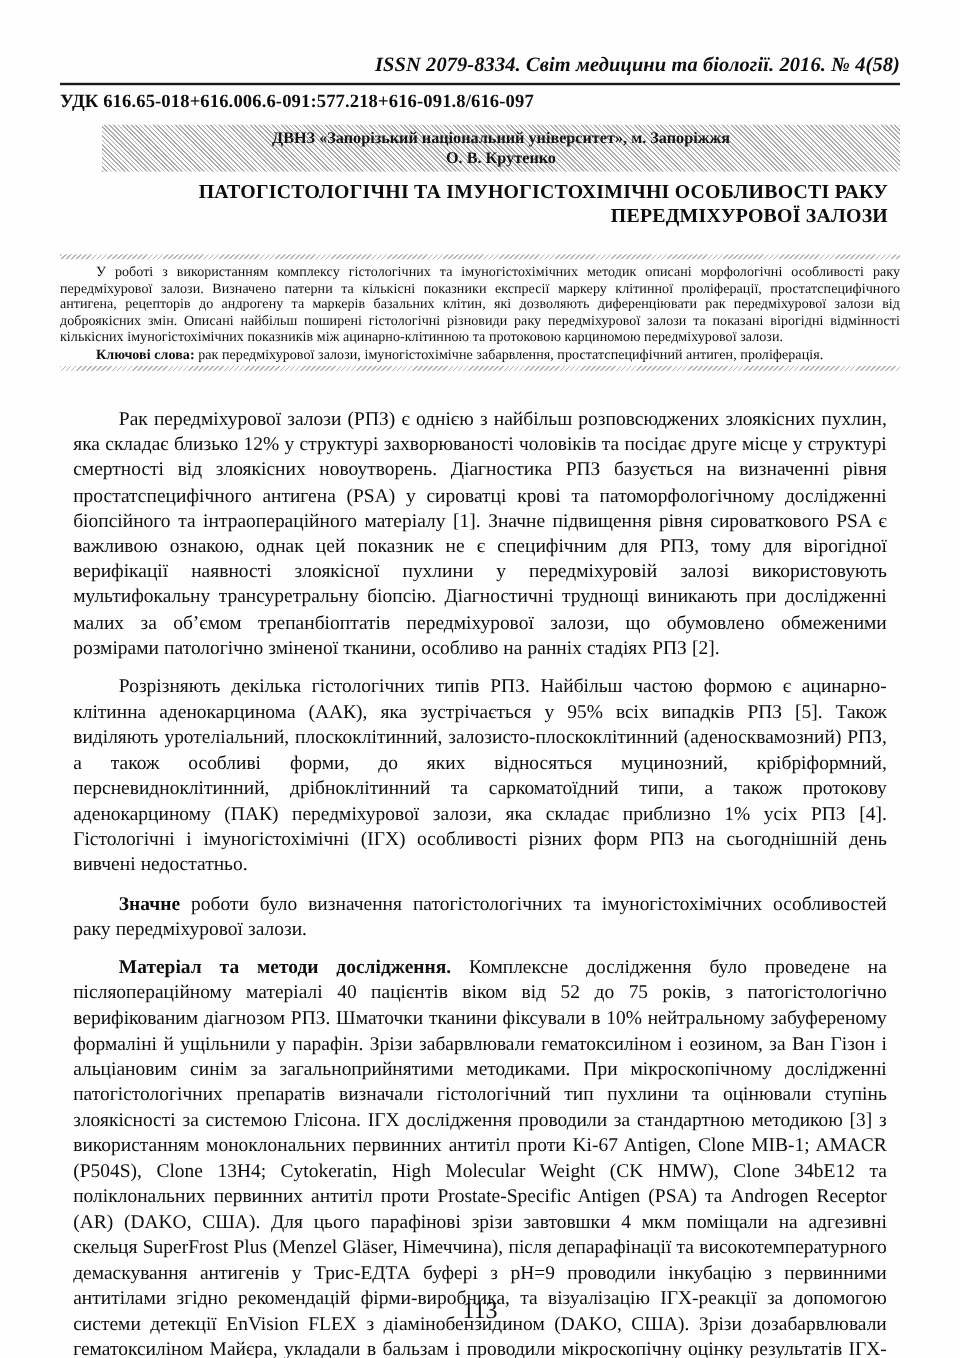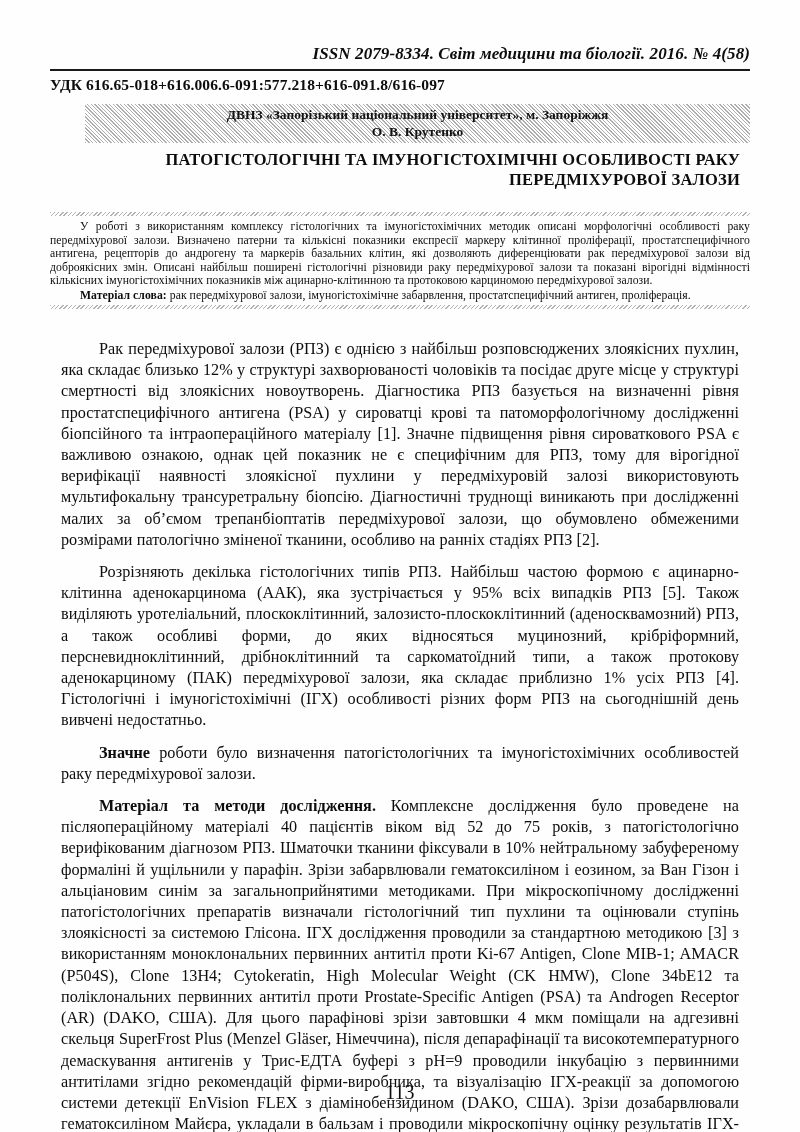--- a/index.html
+++ b/index.html
@@ -174,21 +174,21 @@
     <div class="line">ДВНЗ «Запорізький національний університет», м. Запоріжжя</div>
     <div class="line">О. В. Крутенко</div>
   </div>
 
   <div class="title">ПАТОГІСТОЛОГІЧНІ ТА ІМУНОГІСТОХІМІЧНІ ОСОБЛИВОСТІ РАКУ ПЕРЕДМІХУРОВОЇ ЗАЛОЗИ</div>
 
   <div class="abstract-block">
     <div class="wave-rule"></div>
     <div class="abstract-body">
       <p>У роботі з використанням комплексу гістологічних та імуногістохімічних методик описані морфологічні особливості раку передміхурової залози. Визначено патерни та кількісні показники експресії маркеру клітинної проліферації, простатспецифічного антигена, рецепторів до андрогену та маркерів базальних клітин, які дозволяють диференціювати рак передміхурової залози від доброякісних змін. Описані найбільш поширені гістологічні різновиди раку передміхурової залози та показані вірогідні відмінності кількісних імуногістохімічних показників між ацинарно-клітинною та протоковою карциномою передміхурової залози.</p>
-      <p><b>Матеріал слова:</b><span> рак передміхурової залози, імуногістохімічне забарвлення, простатспецифічний антиген, проліферація.</span></p>
+      <p><b>Ключові слова:</b><span> рак передміхурової залози, імуногістохімічне забарвлення, простатспецифічний антиген, проліферація.</span></p>
     </div>
     <div class="wave-rule"></div>
   </div>
 
   <div class="body-text">
     <p>Рак передміхурової залози (РПЗ) є однією з найбільш розповсюджених злоякісних пухлин, яка складає близько 12% у структурі захворюваності чоловіків та посідає друге місце у структурі смертності від злоякісних новоутворень. Діагностика РПЗ базується на визначенні рівня простатспецифічного антигена (PSA) у сироватці крові та патоморфологічному дослідженні біопсійного та інтраопераційного матеріалу [1]. Значне підвищення рівня сироваткового PSA є важливою ознакою, однак цей показник не є специфічним для РПЗ, тому для вірогідної верифікації наявності злоякісної пухлини у передміхуровій залозі використовують мультифокальну трансуретральну біопсію. Діагностичні труднощі виникають при дослідженні малих за об’ємом трепанбіоптатів передміхурової залози, що обумовлено обмеженими розмірами патологічно зміненої тканини, особливо на ранніх стадіях РПЗ [2].</p>
     <p>Розрізняють декілька гістологічних типів РПЗ. Найбільш частою формою є ацинарно-клітинна аденокарцинома (ААК), яка зустрічається у 95% всіх випадків РПЗ [5]. Також виділяють уротеліальний, плоскоклітинний, залозисто-плоскоклітинний (аденосквамозний) РПЗ, а також особливі форми, до яких відносяться муцинозний, крібріформний, персневидноклітинний, дрібноклітинний та саркоматоїдний типи, а також протокову аденокарциному (ПАК) передміхурової залози, яка складає приблизно 1% усіх РПЗ [4]. Гістологічні і імуногістохімічні (ІГХ) особливості різних форм РПЗ на сьогоднішній день вивчені недостатньо.</p>
     <p><b>Значне</b><span> роботи було визначення патогістологічних та імуногістохімічних особливостей раку передміхурової залози.</span></p>
     <p><b>Матеріал та методи дослідження.</b><span> Комплексне дослідження було проведене на післяопераційному матеріалі 40 пацієнтів віком від 52 до 75 років, з патогістологічно верифікованим діагнозом РПЗ. Шматочки тканини фіксували в 10% нейтральному забуференому формаліні й ущільнили у парафін. Зрізи забарвлювали гематоксиліном і еозином, за Ван Гізон і альціановим синім за загальноприйнятими методиками. При мікроскопічному дослідженні патогістологічних препаратів визначали гістологічний тип пухлини та оцінювали ступінь злоякісності за системою Глісона. ІГХ дослідження проводили за стандартною методикою [3] з використанням моноклональних первинних антитіл проти Ki-67 Antigen, Clone MIB-1; AMACR (P504S), Clone 13H4; Cytokeratin, High Molecular Weight (CK HMW), Clone 34bE12 та поліклональних первинних антитіл проти Prostate-Specific Antigen (PSA) та Androgen Receptor (AR) (DAKO, США). Для цього парафінові зрізи завтовшки 4 мкм поміщали на адгезивні скельця SuperFrost Plus (Menzel Gläser, Німеччина), після депарафінації та високотемпературного демаскування антигенів у Трис-ЕДТА буфері з pH=9 проводили інкубацію з первинними антитілами згідно рекомендацій фірми-виробника, та візуалізацію ІГХ-реакції за допомогою системи детекції EnVision FLEX з діамінобензидином (DAKO, США). Зрізи дозабарвлювали гематоксиліном Майєра, укладали в бальзам і проводили мікроскопічну оцінку результатів ІГХ-реакції з фотодокументацією. Статистичну обробку отриманих результатів проводили на персональному комп’ютері в програмі Microsoft Excel 2007. Обчислювали середнє значення (М) та стандартне відхилення (σ). Вірогідність відмінностей порівнюваних величин визначали за допомогою критерію Стьюдента (Т). Результати вважали вірогідними при p&lt;0,05.</span></p>
 

